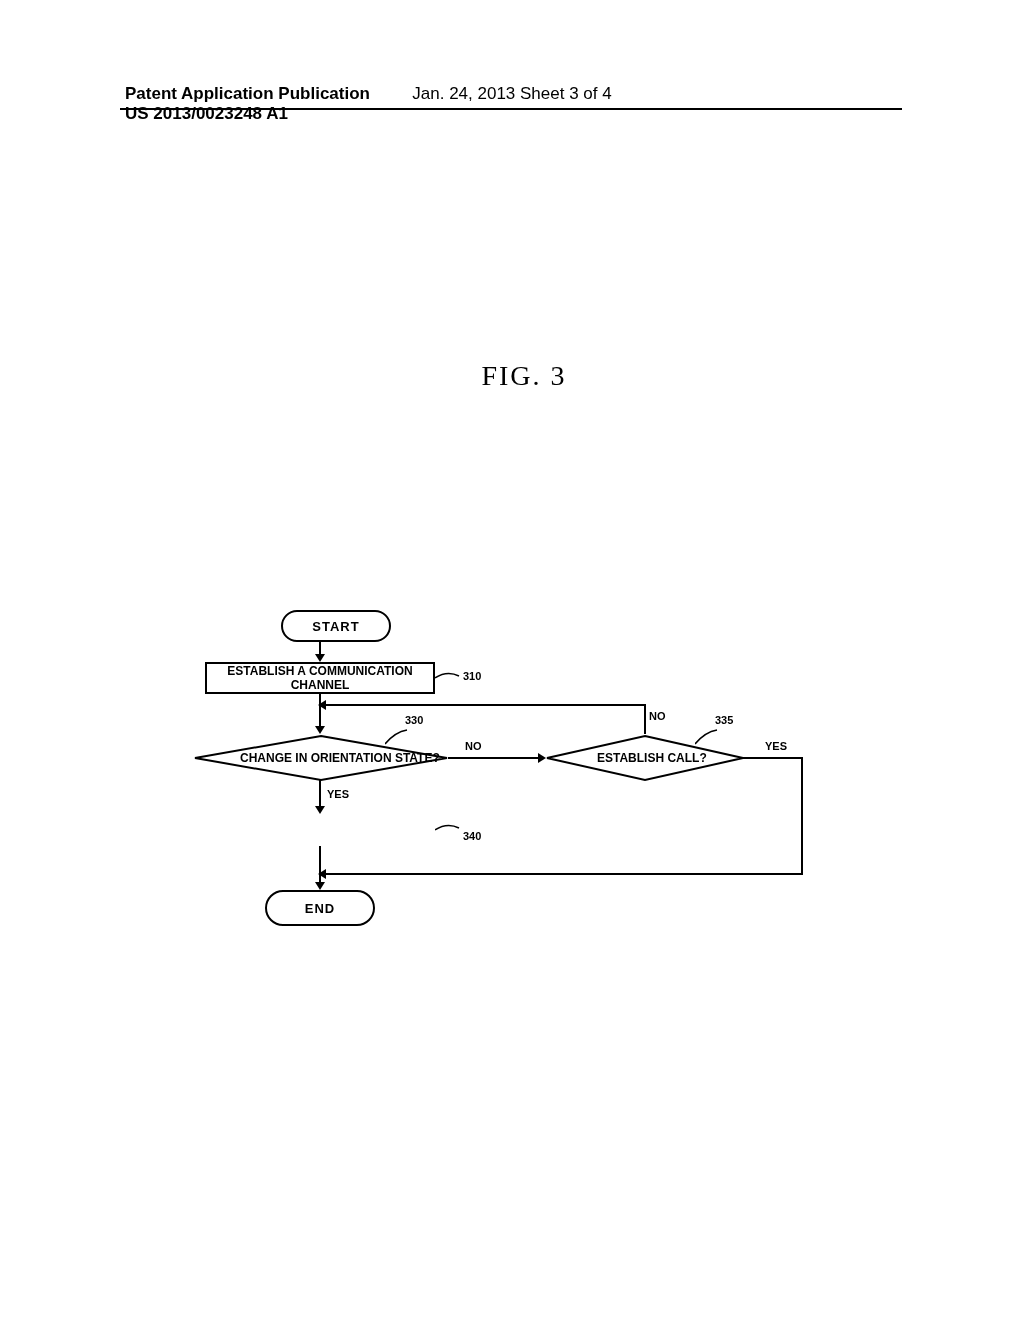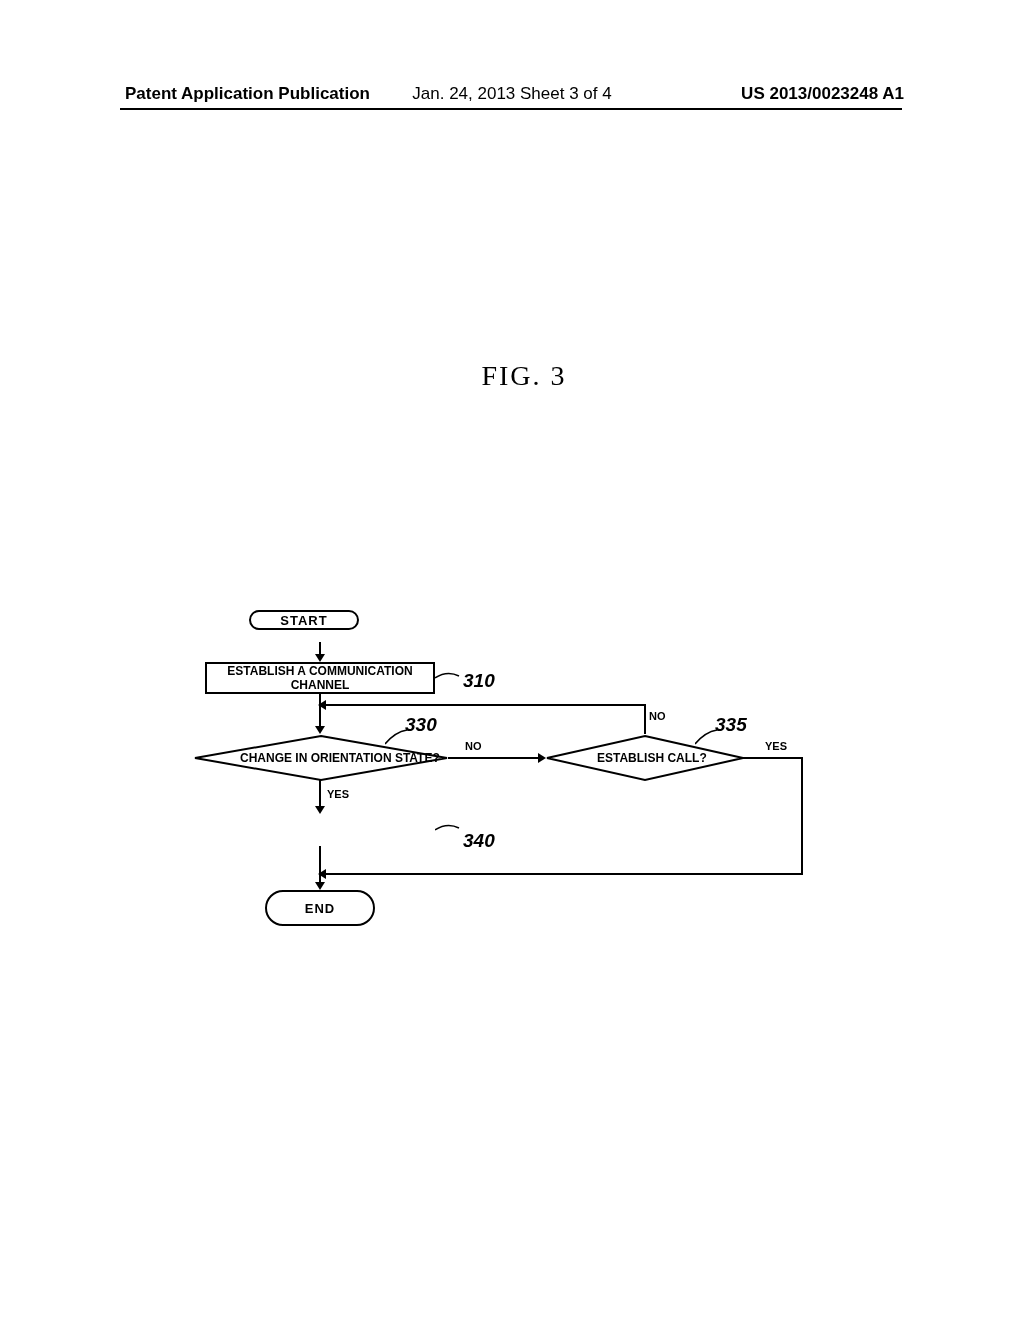--- a/index.html
+++ b/index.html
@@ -16,20 +16,21 @@
     }
     .header {
       position: absolute;
       top: 84px;
       left: 0;
       width: 100%;
       display: flex;
       justify-content: space-between;
       padding: 0 120px 0 125px;
       font-size: 17px;
+      flex-direction: column;
     }
     .header-left {
       font-weight: bold;
     }
     .header-center {
       position: absolute;
       left: 50%;
       transform: translateX(-50%);
     }
     .header-right {
@@ -86,22 +87,21 @@
     .diamond-text {
       position: absolute;
       font-weight: bold;
       font-size: 12px;
       white-space: nowrap;
       text-align: center;
     }
     .ref-label {
       position: absolute;
       font-weight: bold;
-      font-size: 19px;
-      font-style: italic;
+      font-size: 11px;
     }
     .path-label {
       position: absolute;
       font-weight: bold;
       font-size: 11px;
     }
     .line {
       position: absolute;
       background: black;
     }
@@ -143,21 +143,21 @@
   <span class="header-left">Patent Application Publication</span>
   <span class="header-center">Jan. 24, 2013  Sheet 3 of 4</span>
   <span class="header-right">US 2013/0023248 A1</span>
 </div>
 <div class="header-line"></div>
 
 <div class="figure-label">FIG. 3</div>
 
 <div class="flowchart">
 
-  <div class="terminal" style="left: 44px; top: 0px; width: 110px; height: 20px; align-items: center;">
+  <div class="terminal" style="left: 76px; top: 0px; width: 110px; height: 32px; align-items: center;">
     <span>START</span>
   </div>
 
   <div class="line vline" style="left: 114px; top: 32px; height: 16px;"></div>
   <div class="arrow-down" style="left: 110px; top: 44px;"></div>
 
   <div class="process" style="left: 0px; top: 52px; width: 230px; height: 32px;">
     <span style="font-size:12px;">ESTABLISH A COMMUNICATION CHANNEL</span>
   </div>
   <div class="ref-label" style="left: 258px; top: 60px;">310</div>

